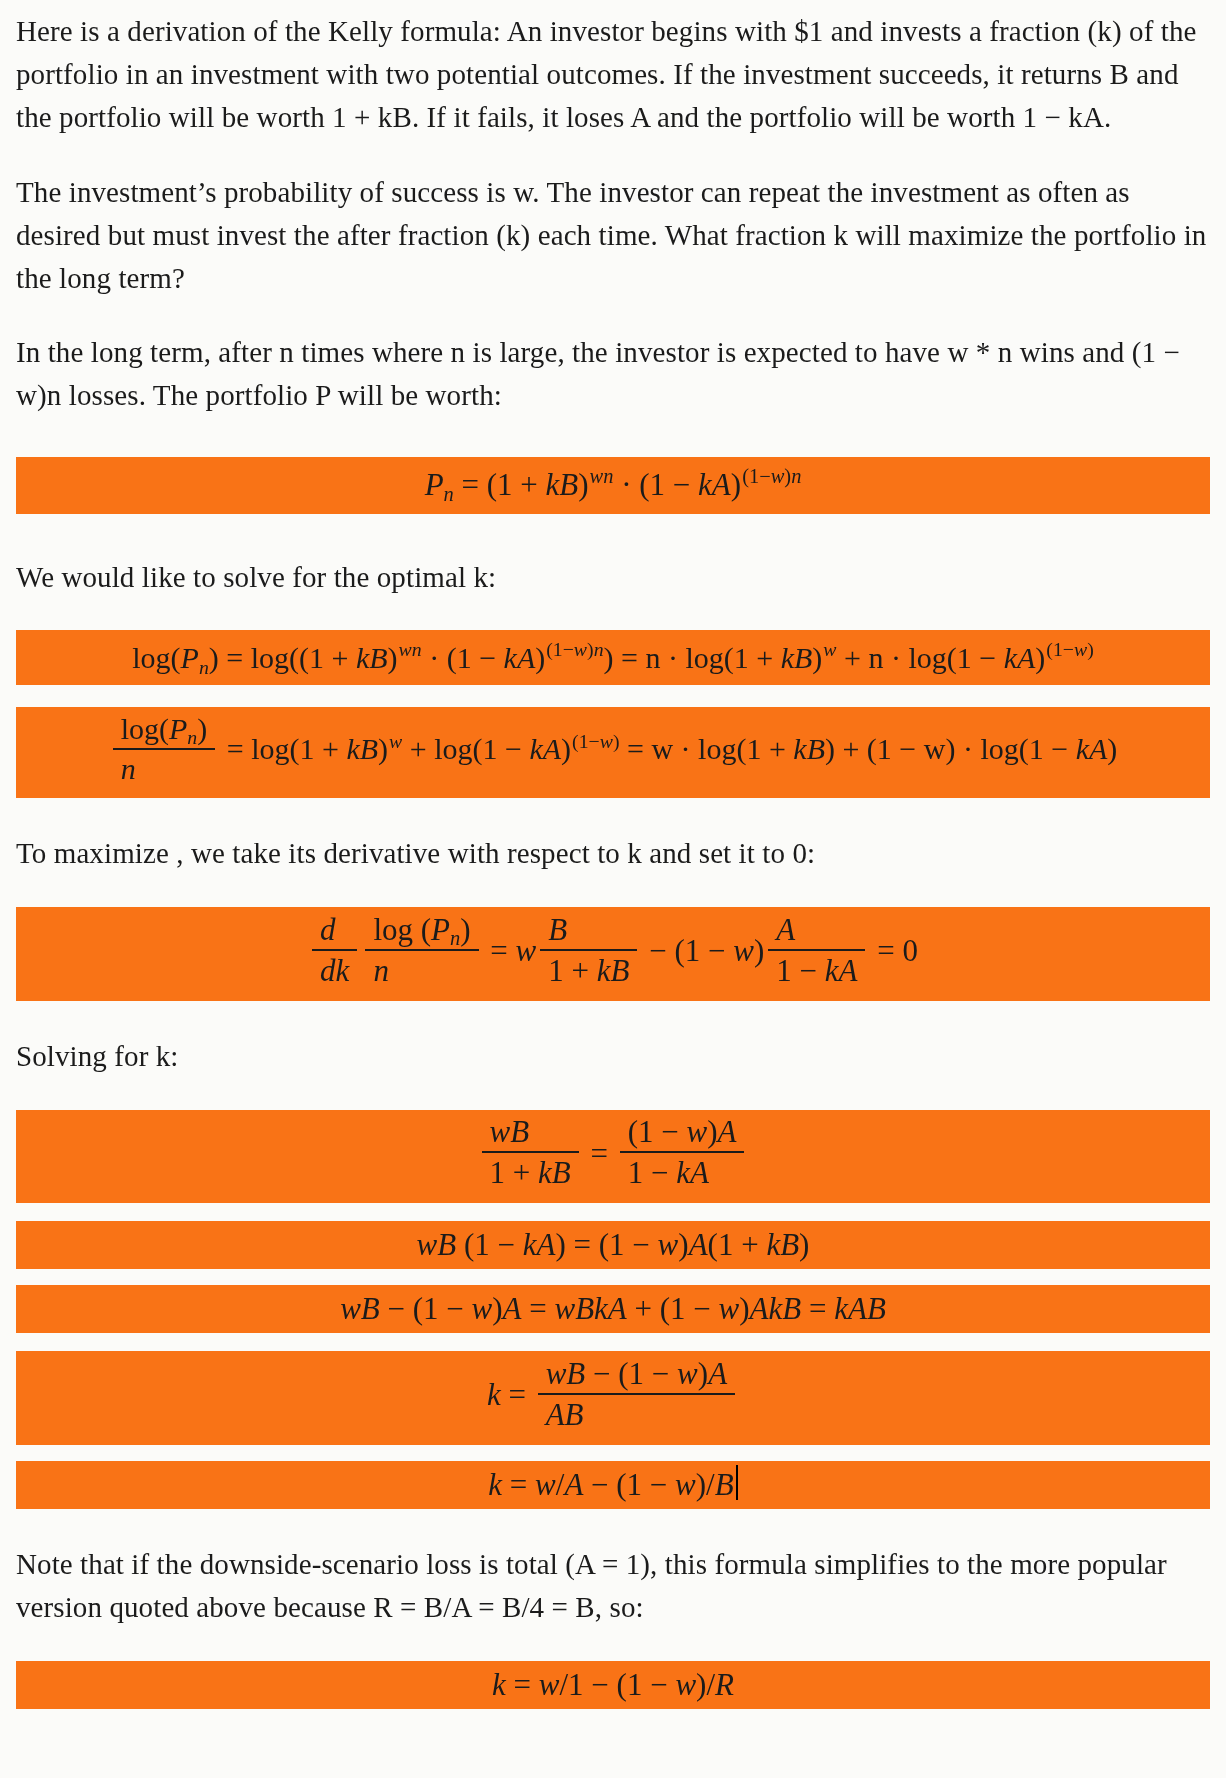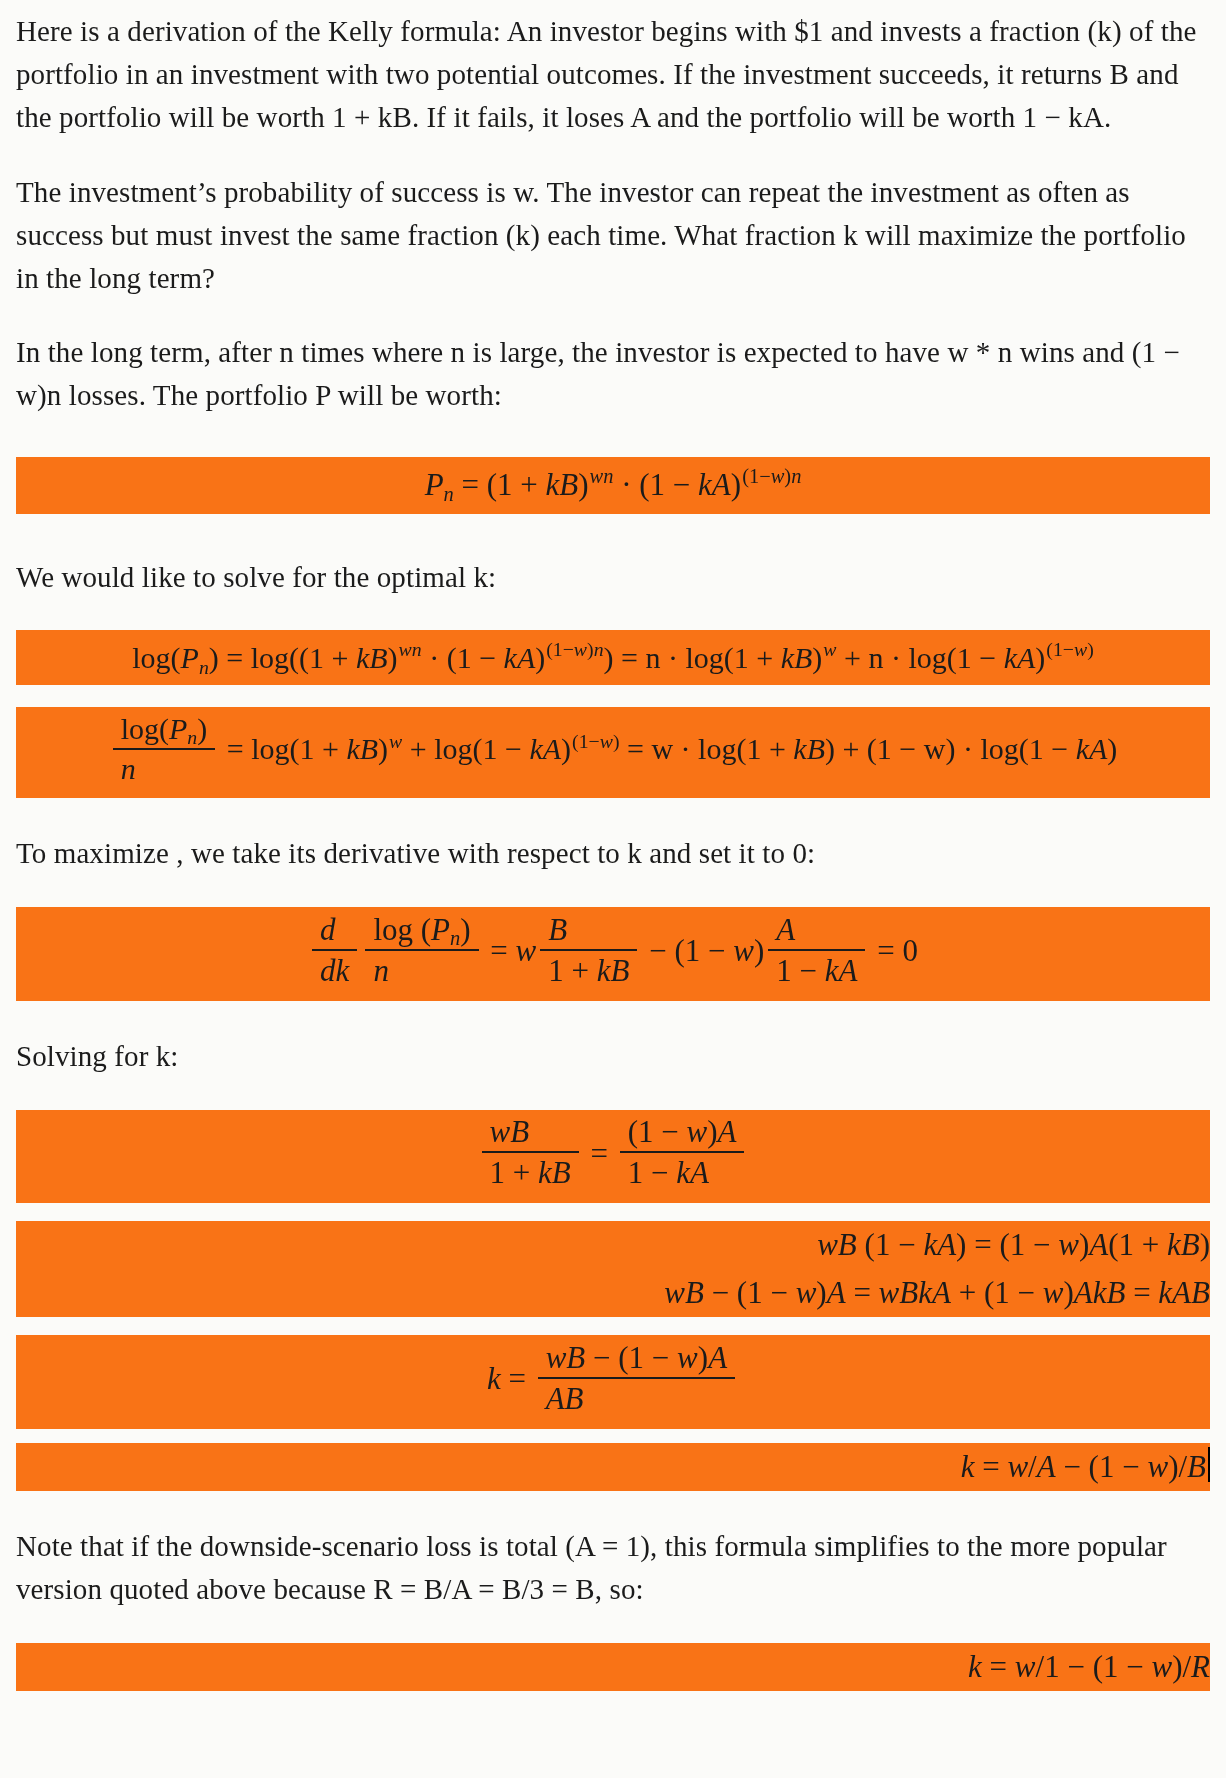--- a/index.html
+++ b/index.html
@@ -23,21 +23,21 @@
   }
   .formula {
     display: block;
     text-align: center;
     font-size: 31px;
     line-height: 1.3;
     margin: 30px 0;
     background: #f97316;
     padding: 8px 0;
   }
-  .formula.tight { margin: 0 0; padding: 4px 0; text-align: right; }
+  .formula.tight { margin: 16px 0; padding: 4px 0; }
   .formula.wide  { font-size: 30px; margin: 22px 0 10px 0; }
   .formula.hero  { margin: 40px 0 42px 0; }
   .formula.deriv { margin: 24px 0 34px 0; }
   .formula.ratio { margin: 22px 0 18px 0; }
   .formula.kfrac { margin: 18px 0 14px 0; }
   
   .mr { font-style: normal; }
   .mi { font-style: italic; }
   .sup {
     display: inline-block;
@@ -71,21 +71,21 @@
     margin-left: 2px;
   }
 </style>
 </head>
 <body>
 
 <main class="doc">
 
   <p class="para">Here is a derivation of the Kelly formula: An investor begins with $1 and invests a fraction (k) of the portfolio in an investment with two potential outcomes. If the investment succeeds, it returns B and the portfolio will be worth 1 + kB. If it fails, it loses A and the portfolio will be worth 1 − kA.</p>
 
-  <p class="para">The investment’s probability of success is w. The investor can repeat the investment as often as success but must invest the same fraction (k) each time. What fraction k will maximize the portfolio in the long term?</p>
+  <p class="para">The investment’s probability of success is w. The investor can repeat the investment as often as desired but must invest the after fraction (k) each time. What fraction k will maximize the portfolio in the long term?</p>
 
   <p class="para">In the long term, after n times where n is large, the investor is expected to have w * n wins and (1 − w)n losses. The portfolio P will be worth:</p>
 
   <div class="formula hero"><span class="mi">P</span><span class="sub"><span class="mi">n</span></span><span class="mr"> = (1 + </span><span class="mi">kB</span><span class="mr">)</span><span class="sup"><span class="mi">wn</span></span><span class="mr"> · (1 − </span><span class="mi">kA</span><span class="mr">)</span><span class="sup"><span class="mr">(1−</span><span class="mi">w</span><span class="mr">)</span><span class="mi">n</span></span></div>
 
   <p class="para">We would like to solve for the optimal k:</p>
 
   <div class="formula wide"><span class="mr">log(</span><span class="mi">P</span><span class="sub"><span class="mi">n</span></span><span class="mr">) = log((1 + </span><span class="mi">kB</span><span class="mr">)</span><span class="sup"><span class="mi">wn</span></span><span class="mr"> · (1 − </span><span class="mi">kA</span><span class="mr">)</span><span class="sup"><span class="mr">(1−</span><span class="mi">w</span><span class="mr">)</span><span class="mi">n</span></span><span class="mr">) = n · log(1 + </span><span class="mi">kB</span><span class="mr">)</span><span class="sup"><span class="mi">w</span></span><span class="mr"> + n · log(1 − </span><span class="mi">kA</span><span class="mr">)</span><span class="sup"><span class="mr">(1−</span><span class="mi">w</span><span class="mr">)</span></span></div>
 
   <div class="formula wide"><span class="frac"><span class="num"><span class="mr">log(</span><span class="mi">P</span><span class="sub"><span class="mi">n</span></span><span class="mr">)</span></span><span class="den"><span class="mi">n</span></span></span><span class="mr"> = log(1 + </span><span class="mi">kB</span><span class="mr">)</span><span class="sup"><span class="mi">w</span></span><span class="mr"> + log(1 − </span><span class="mi">kA</span><span class="mr">)</span><span class="sup"><span class="mr">(1−</span><span class="mi">w</span><span class="mr">)</span></span><span class="mr"> = w · log(1 + </span><span class="mi">kB</span><span class="mr">) + (1 − w) · log(1 − </span><span class="mi">kA</span><span class="mr">)</span></div>
@@ -100,17 +100,17 @@
 
   <div class="formula tight"><span class="mi">wB</span><span class="mr"> (1 − </span><span class="mi">kA</span><span class="mr">) = (1 − </span><span class="mi">w</span><span class="mr">)</span><span class="mi">A</span><span class="mr">(1 + </span><span class="mi">kB</span><span class="mr">)</span></div>
 
 
   <div class="formula tight"><span class="mi">wB</span><span class="mr"> − (1 − </span><span class="mi">w</span><span class="mr">)</span><span class="mi">A</span><span class="mr"> = </span><span class="mi">wBkA</span><span class="mr"> + (1 − </span><span class="mi">w</span><span class="mr">)</span><span class="mi">AkB</span><span class="mr"> = </span><span class="mi">kAB</span></div>
 
   <div class="formula kfrac"><span class="mi">k</span><span class="mr"> = </span><span class="frac"><span class="num"><span class="mi">wB</span><span class="mr"> − (1 − </span><span class="mi">w</span><span class="mr">)</span><span class="mi">A</span></span><span class="den"><span class="mi">AB</span></span></span></div>
 
   <div class="formula tight"><span class="mi">k</span><span class="mr"> = </span><span class="mi">w</span><span class="mr">/</span><span class="mi">A</span><span class="mr"> − (1 − </span><span class="mi">w</span><span class="mr">)/</span><span class="mi">B</span><span class="cursor"></span></div>
 
-  <p class="para" style="margin-top:34px">Note that if the downside-scenario loss is total (A = 1), this formula simplifies to the more popular version quoted above because R = B/A = B/3 = B, so:</p>
+  <p class="para" style="margin-top:34px">Note that if the downside-scenario loss is total (A = 1), this formula simplifies to the more popular version quoted above because R = B/A = B/4 = B, so:</p>
 
   <div class="formula tight"><span class="mi">k</span><span class="mr"> = </span><span class="mi">w</span><span class="mr">/1 − (1 − </span><span class="mi">w</span><span class="mr">)/</span><span class="mi">R</span></div>
 
 </main>
 
 </body></html>

